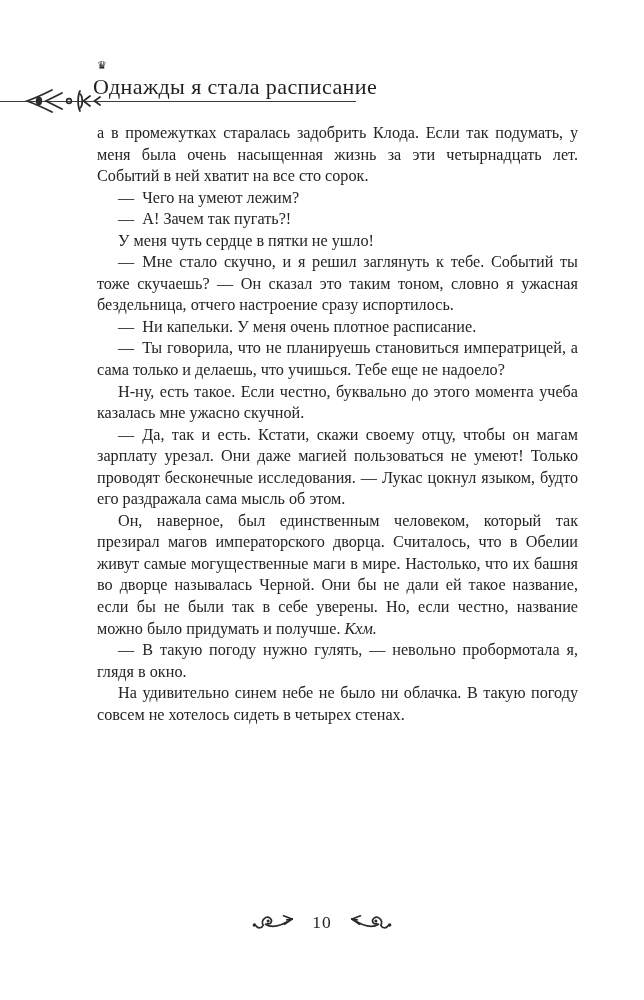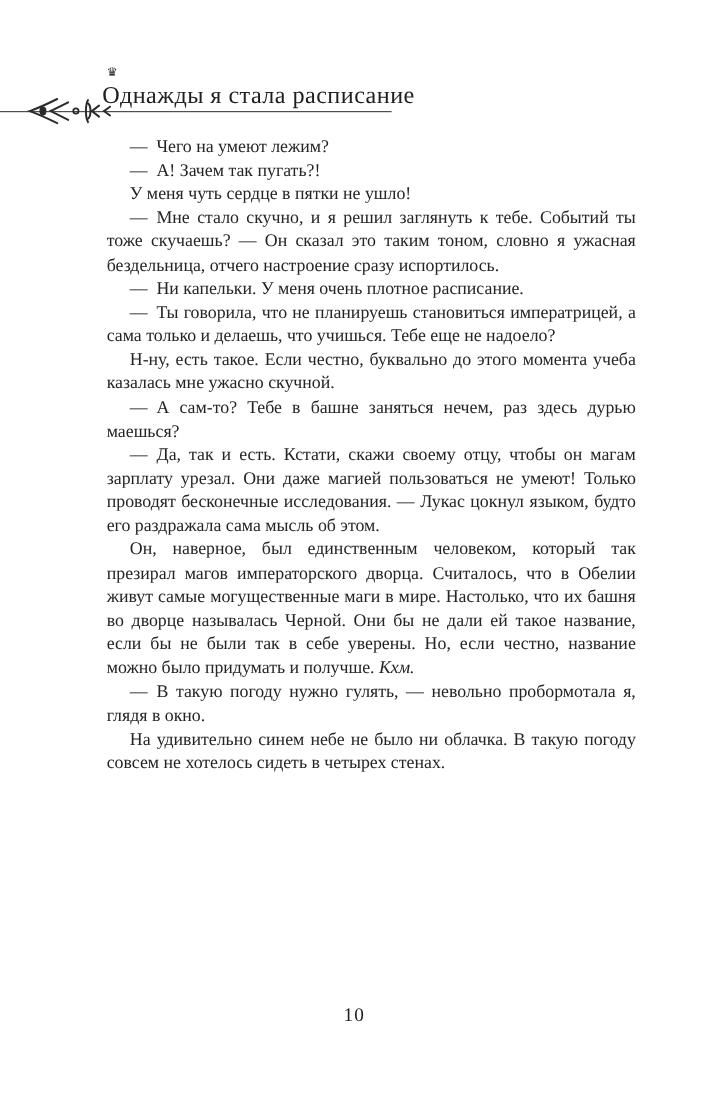--- a/index.html
+++ b/index.html
@@ -72,21 +72,20 @@
   .footer {
     position: absolute;
     left: 0;
     right: 0;
     top: 906px;
     height: 32px;
     display: flex;
     justify-content: center;
     align-items: center;
     gap: 15px;
-    flex-direction: column;
   }
   .page-number {
     font-size: 17.5px;
     color: #1f1f1f;
     letter-spacing: 1px;
   }
   .flourish { display: block; }
   .flourish.right { transform: scaleX(-1); }
 </style>
 </head>
@@ -106,28 +105,28 @@
         <path d="M78,15 l-5.5,4 l5.5,4"></path>
       </g>
       <ellipse cx="17" cy="19" rx="3.2" ry="4.2" fill="#2b2b2b"></ellipse>
       <circle cx="47" cy="19" r="2.4" fill="none" stroke="#2b2b2b" stroke-width="1.6"></circle>
     </svg>
     <span class="crown">♛</span>
     <h1 class="book-title">Однажды я стала расписание</h1>
   </header>
 
   <main class="body-text">
+    <p class="noindent">а в промежутках старалась задобрить Клода. Если так подумать, у меня была очень насыщенная жизнь за эти четырнадцать лет. Событий в ней хватит на все сто сорок.</p>
     <p>— Чего на умеют лежим?</p>
     <p>— А! Зачем так пугать?!</p>
     <p>У меня чуть сердце в пятки не ушло!</p>
     <p>— Мне стало скучно, и я решил заглянуть к тебе. Событий ты тоже скучаешь? — Он сказал это таким тоном, словно я ужасная бездельница, отчего настроение сразу испортилось.</p>
     <p>— Ни капельки. У меня очень плотное расписание.</p>
     <p>— Ты говорила, что не планируешь становиться императрицей, а сама только и делаешь, что учишься. Тебе еще не надоело?</p>
     <p>Н-ну, есть такое. Если честно, буквально до этого момента учеба казалась мне ужасно скучной.</p>
-    <p>— А сам-то? Тебе в башне заняться нечем, раз здесь дурью маешься?</p>
     <p>— Да, так и есть. Кстати, скажи своему отцу, чтобы он магам зарплату урезал. Они даже магией пользоваться не умеют! Только проводят бесконечные исследования. — Лукас цокнул языком, будто его раздражала сама мысль об этом.</p>
     <p><span>Он, наверное, был единственным человеком, который так презирал магов императорского дворца. Считалось, что в Обелии живут самые могущественные маги в мире. Настолько, что их башня во дворце называлась Черной. Они бы не дали ей такое название, если бы не были так в себе уверены. Но, если честно, название можно было придумать и получше. </span><em>Кхм.</em></p>
     <p>— В такую погоду нужно гулять, — невольно пробормотала я, глядя в окно.</p>
     <p>На удивительно синем небе не было ни облачка. В такую погоду совсем не хотелось сидеть в четырех стенах.</p>
   </main>
 
   <footer class="footer">
     <svg class="flourish" width="46" height="24" viewBox="0 0 46 24" aria-hidden="true">
       <g fill="none" stroke="#2b2b2b" stroke-width="1.7" stroke-linecap="round">
         <path d="M5.2,16 C7,18.8 11,18.2 12,15.2"></path>

